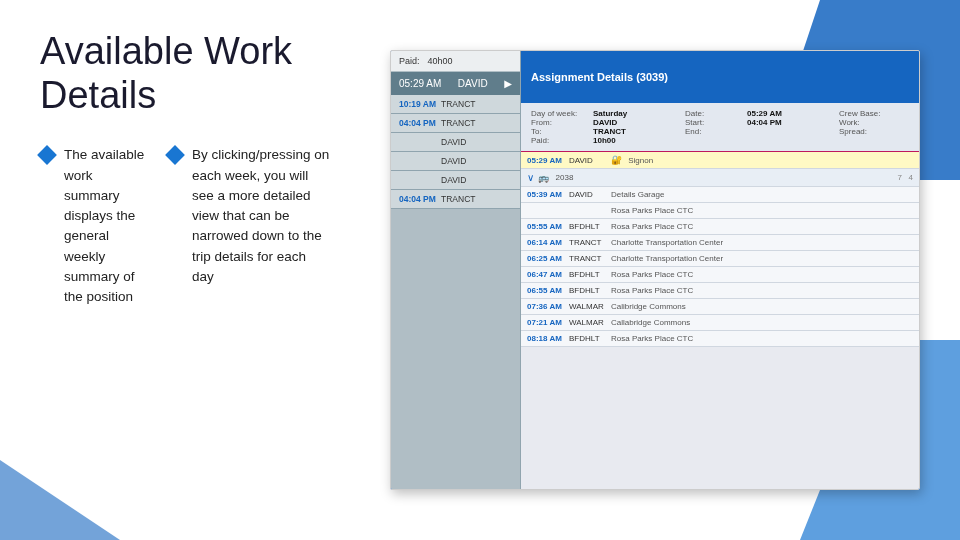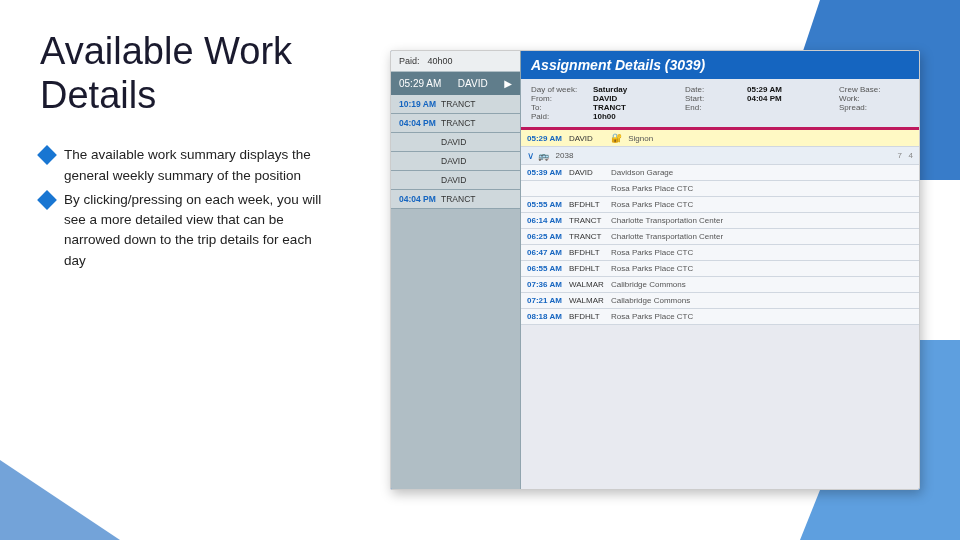--- a/index.html
+++ b/index.html
@@ -70,22 +70,22 @@
       font-size: 38px;
       font-weight: 300;
       color: #1a1a2e;
       line-height: 1.15;
       margin-bottom: 28px;
     }
 
     .bullet-list {
       list-style: none;
       display: flex;
-      flex-direction: column;
-      gap: 4px;
+      flex-direction: row;
+      gap: 22px;
     }
 
     .bullet-item {
       display: flex;
       align-items: flex-start;
       gap: 10px;
       font-size: 13.5px;
       color: #222;
       line-height: 1.5;
     }
@@ -176,32 +176,31 @@
     .ss-main {
       position: absolute;
       left: 130px; top: 0;
       right: 0; bottom: 0;
       background: #e8eaf0;
     }
 
     .ss-assign-header {
       background: #1565c0;
       color: #fff;
-      font-size: 14px;
+      font-size: 11px;
       font-weight: 600;
-      padding: 6px 10px;
-      font-style: italic;
+      padding: 20px 10px;
     }
 
     .ss-assign-info {
       background: #e3e8f0;
       padding: 6px 10px;
       font-size: 8.5px;
       color: #333;
-      border-bottom: 3px solid #be185d;
+      border-bottom: 1px solid #be185d;
       display: grid;
       grid-template-columns: 60px 1fr 60px 1fr 70px;
       gap: 2px;
     }
 
     .ss-info-label {
       color: #555;
       font-size: 8px;
     }
 
@@ -381,21 +380,21 @@
           <div class="ss-sched-row expand-row">
             <span class="chevron">∨</span>
             <span class="ss-sched-icon">🚌</span>
             <span class="ss-sched-place">2038</span>
             <span style="margin-left:auto; font-size:8px; color:#888;text-align:right;">7 &nbsp; 4</span>
           </div>
 
           <div class="ss-sched-row">
             <span class="ss-sched-time">05:39 AM</span>
             <span class="ss-sched-code">DAVID</span>
-            <span class="ss-sched-place">Davidson Garage</span>
+            <span class="ss-sched-place">Details Garage</span>
           </div>
 
           <div class="ss-sched-row">
             <span class="ss-sched-time"></span>
             <span class="ss-sched-code"></span>
             <span class="ss-sched-place">Rosa Parks Place CTC</span>
           </div>
 
           <div class="ss-sched-row">
             <span class="ss-sched-time">05:55 AM</span>

